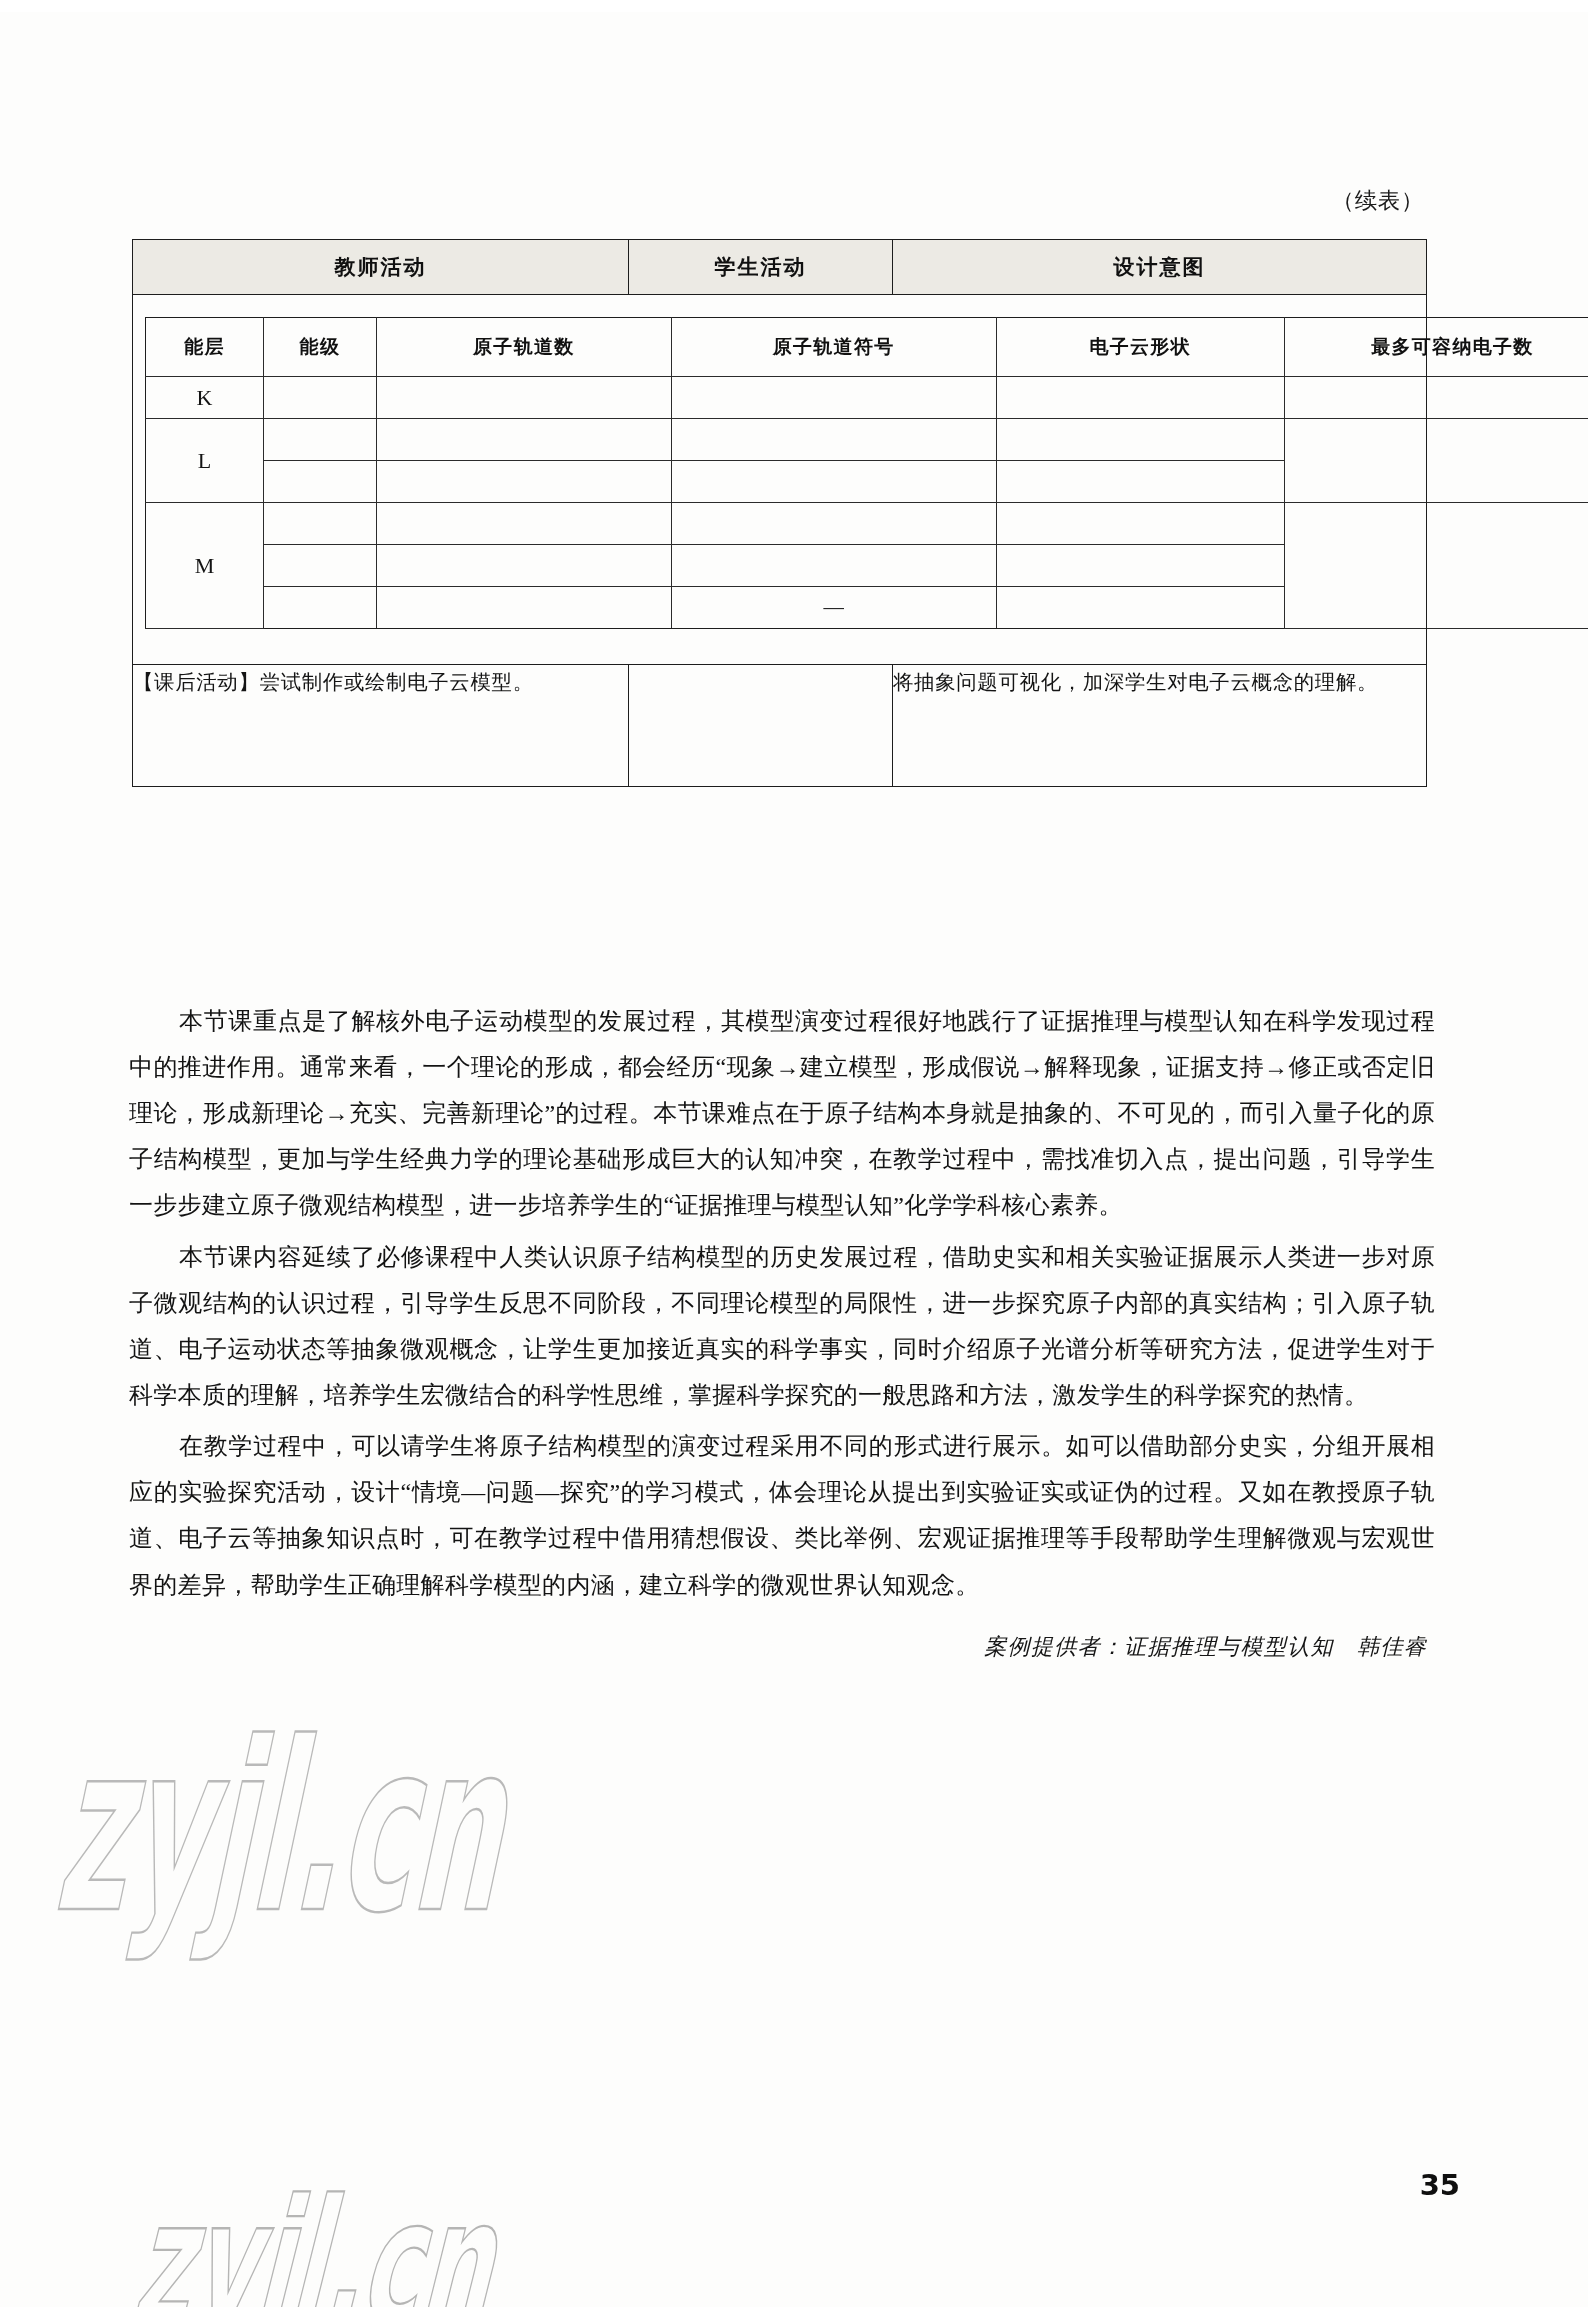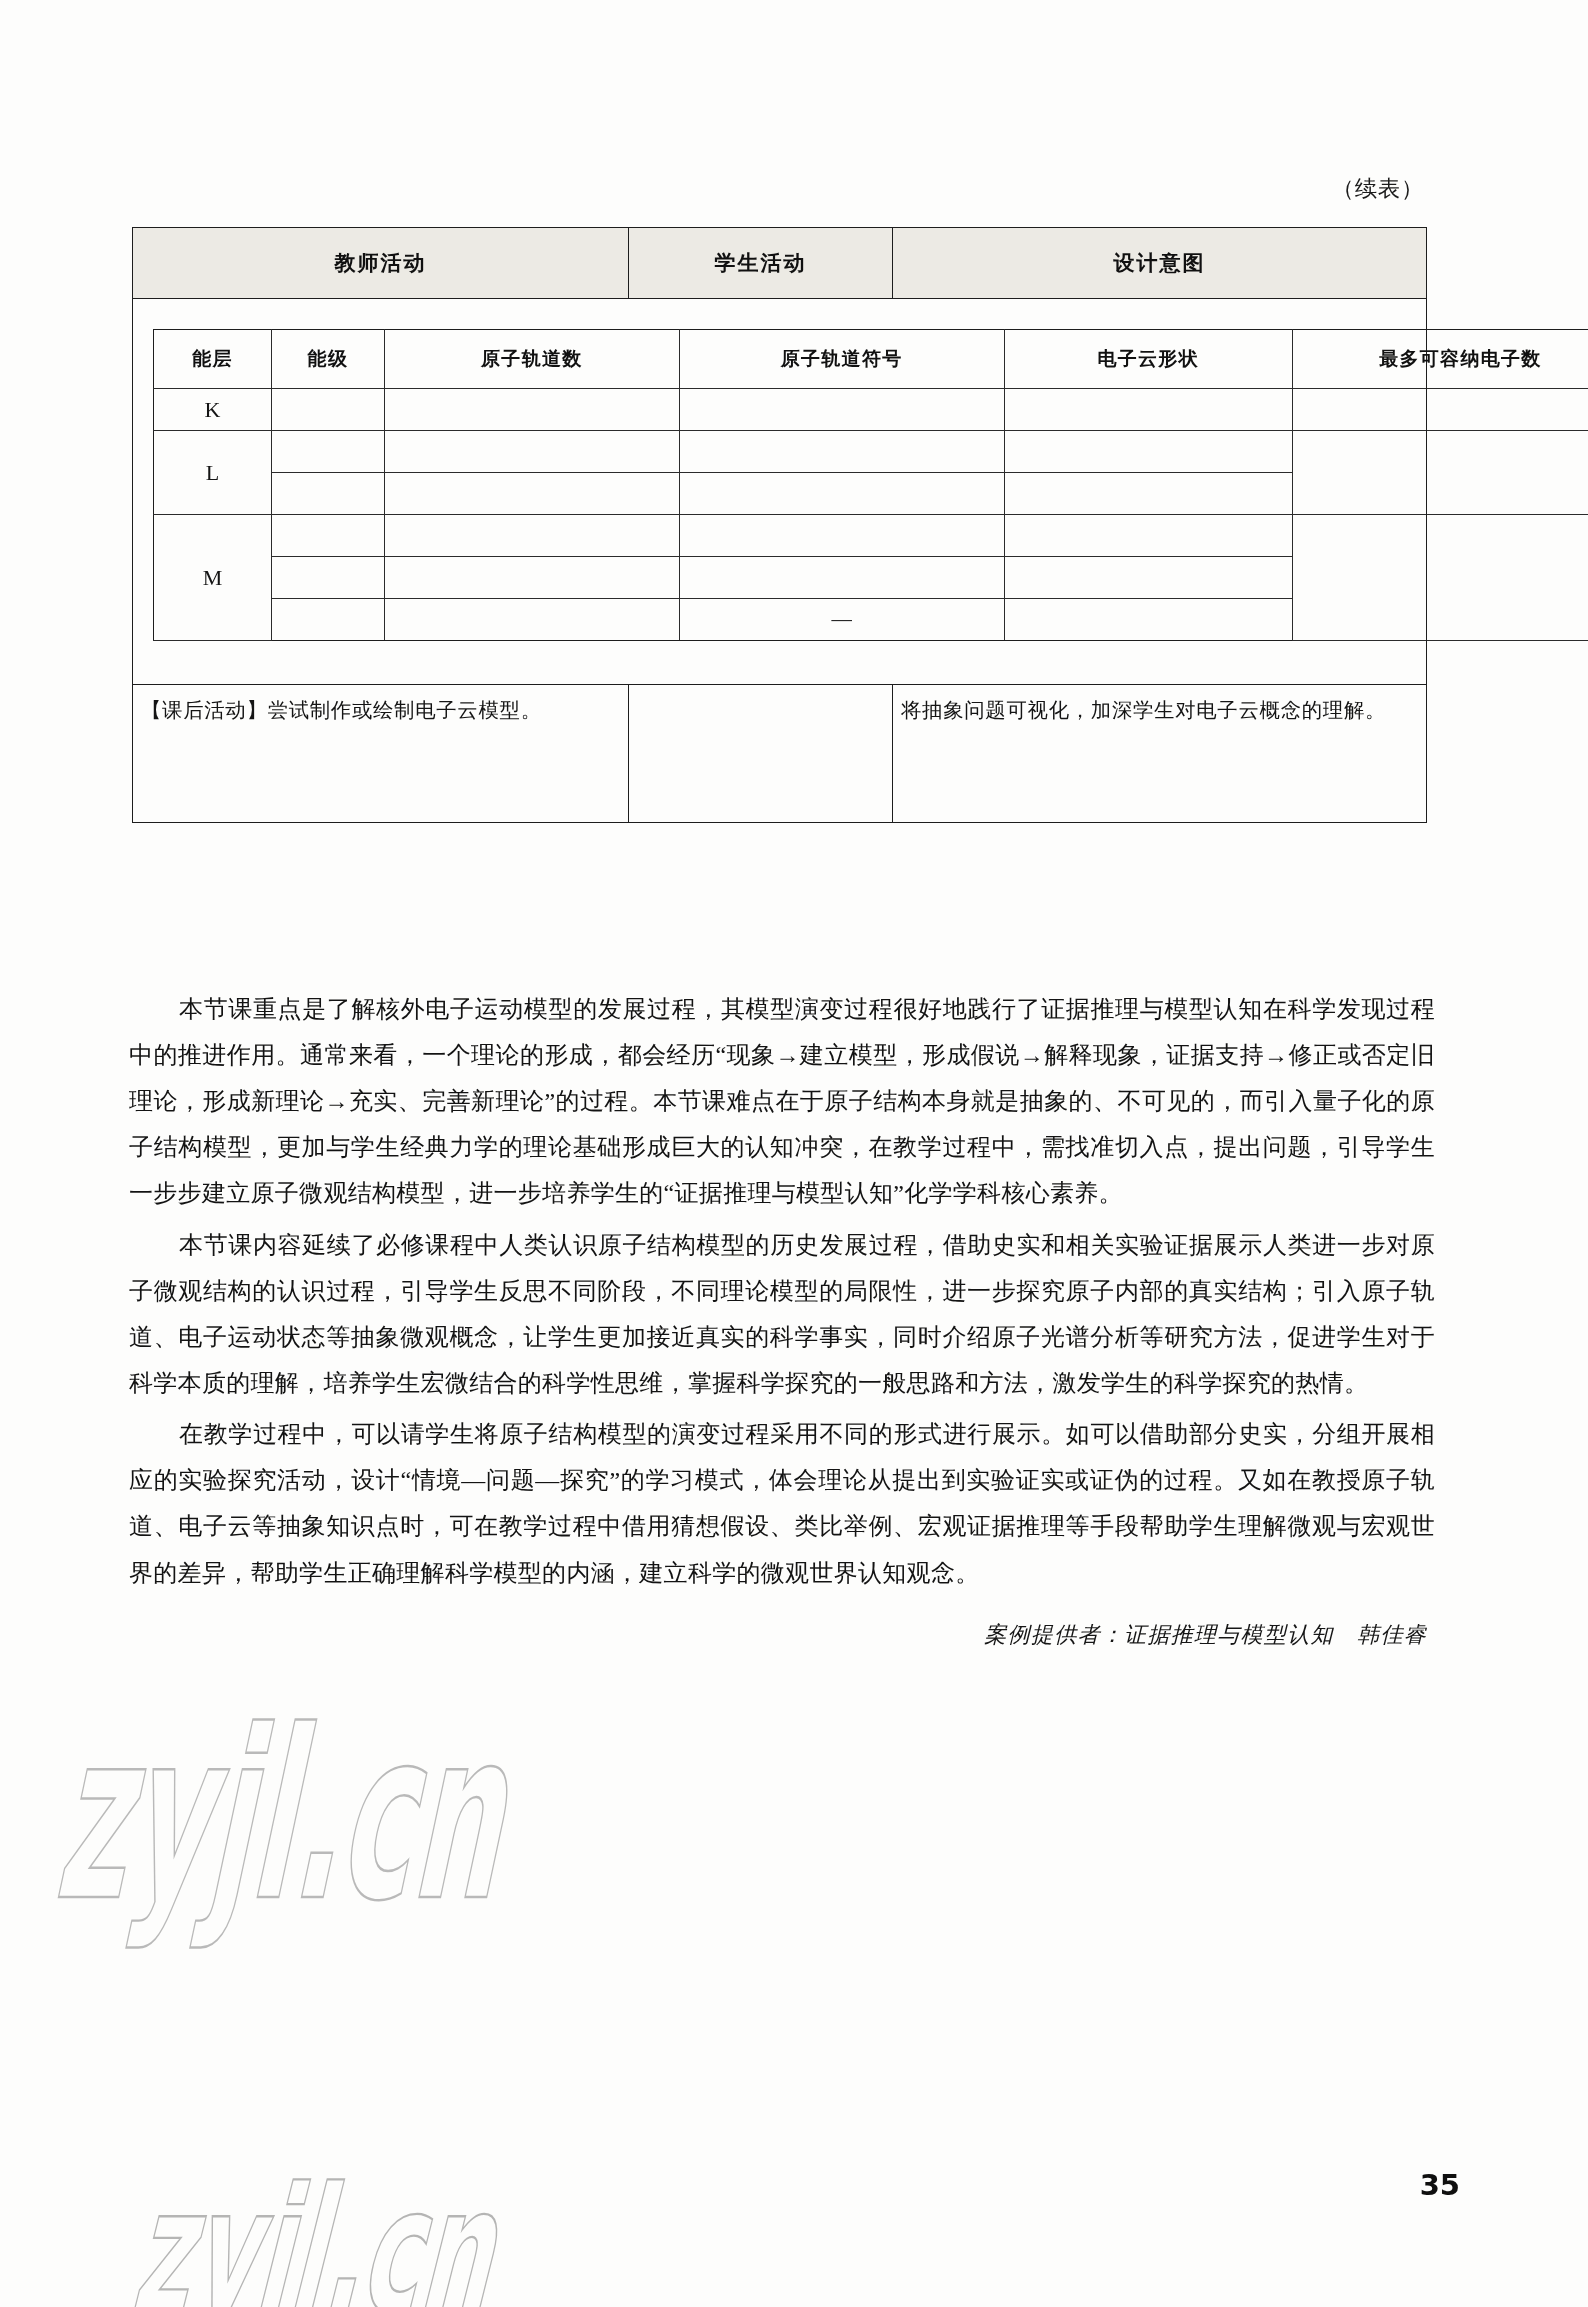--- a/index.html
+++ b/index.html
@@ -14,20 +14,21 @@
     font-family: "Liberation Serif", "DejaVu Serif", serif;
     color: #141414;
     overflow: hidden;
   }
 
   
   #page {
     position: absolute;
     inset: 0;
     background: #fdfdfc;
+    margin-top: 12px;
   }
 
   
   #continued-label {
     position: absolute;
     left: 0;
     top: 173px;
     width: 1424px;
     text-align: right;
     font-size: 22.4px;
@@ -41,21 +42,21 @@
     position: absolute;
     left: 132px;
     top: 227px;
     width: 1293px;
     border-collapse: collapse;
     table-layout: fixed;
   }
   #activity-table td,
   #activity-table th {
     border: 1.3px solid #1d1d1d;
-    padding: 8px;
+    padding: 0;
     vertical-align: top;
   }
   #activity-table .head-cell {
     background: #eceae4;
     text-align: center;
     vertical-align: middle;
     height: 54px;
     font-family: "DejaVu Sans", "Liberation Sans", sans-serif;
     font-weight: bold;
     font-size: 21px;

